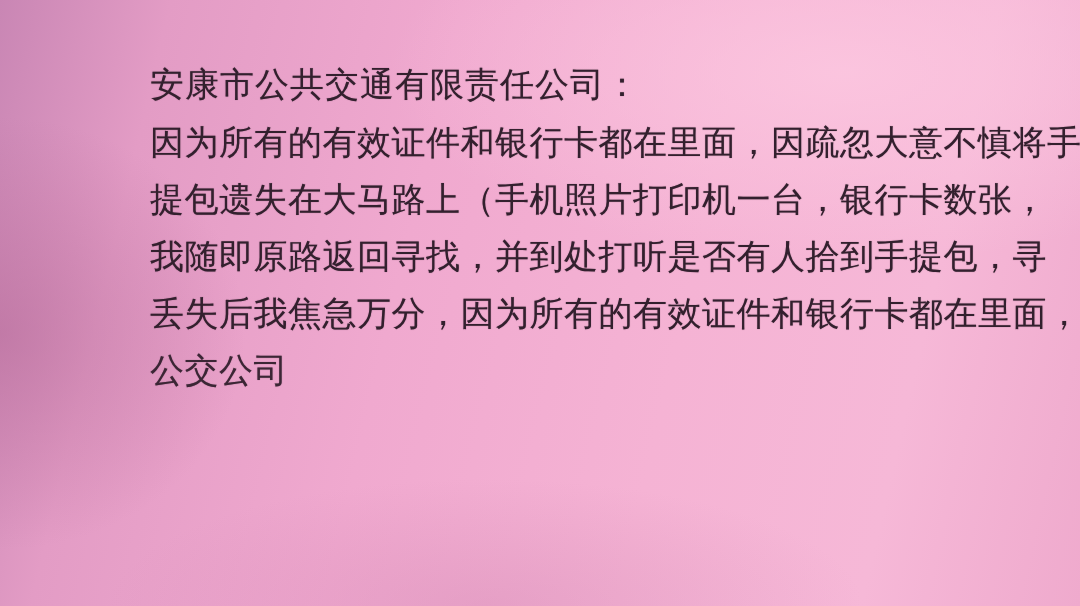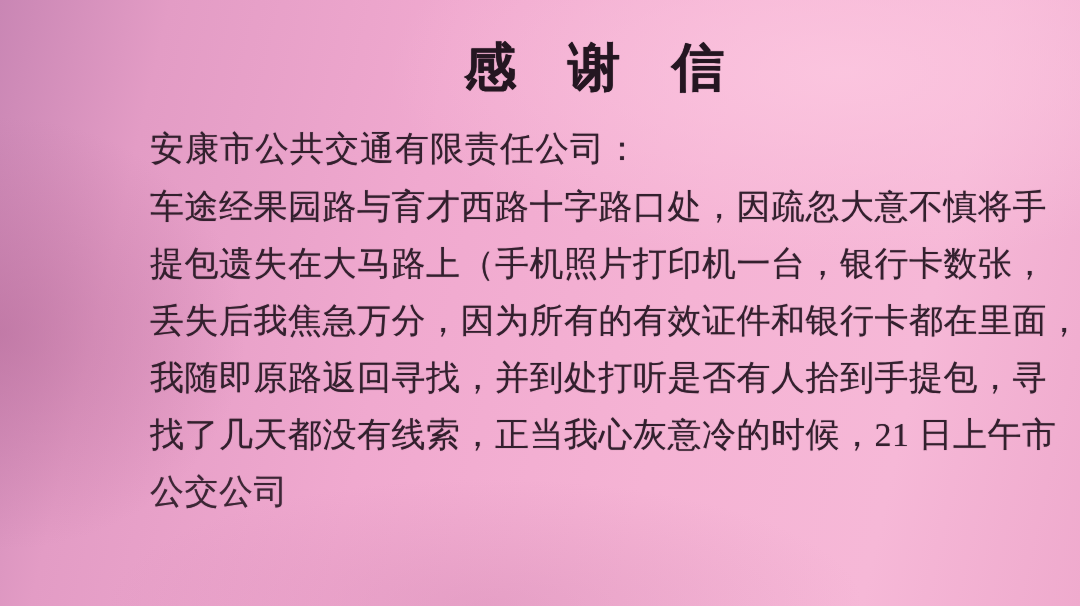--- a/index.html
+++ b/index.html
@@ -47,24 +47,22 @@
     white-space: nowrap;
   }
   .body-line.first { text-indent: 68px; }
   .body-line.partial { opacity: 0.95; }
 </style>
 </head>
 <body>
 
 <div class="page">
   <div class="letter">
-    <div class="title">感谢信</div>
     <div class="salutation">安康市公共交通有限责任公司：</div>
     <div class="body">
-      <div class="body-line">车途经果园路与育才西路十字路口处，因疏忽大意不慎将手</div>
+      <div class="body-line">因为所有的有效证件和银行卡都在里面，因疏忽大意不慎将手</div>
       <div class="body-line">提包遗失在大马路上（手机照片打印机一台，银行卡数张，</div>
+      <div class="body-line">我随即原路返回寻找，并到处打听是否有人拾到手提包，寻</div>
       <div class="body-line">丢失后我焦急万分，因为所有的有效证件和银行卡都在里面，</div>
-      <div class="body-line">我随即原路返回寻找，并到处打听是否有人拾到手提包，寻</div>
-      <div class="body-line">找了几天都没有线索，正当我心灰意冷的时候，21 日上午市</div>
       <div class="body-line partial">公交公司</div>
     </div>
   </div>
 </div>
 
 </body></html>

